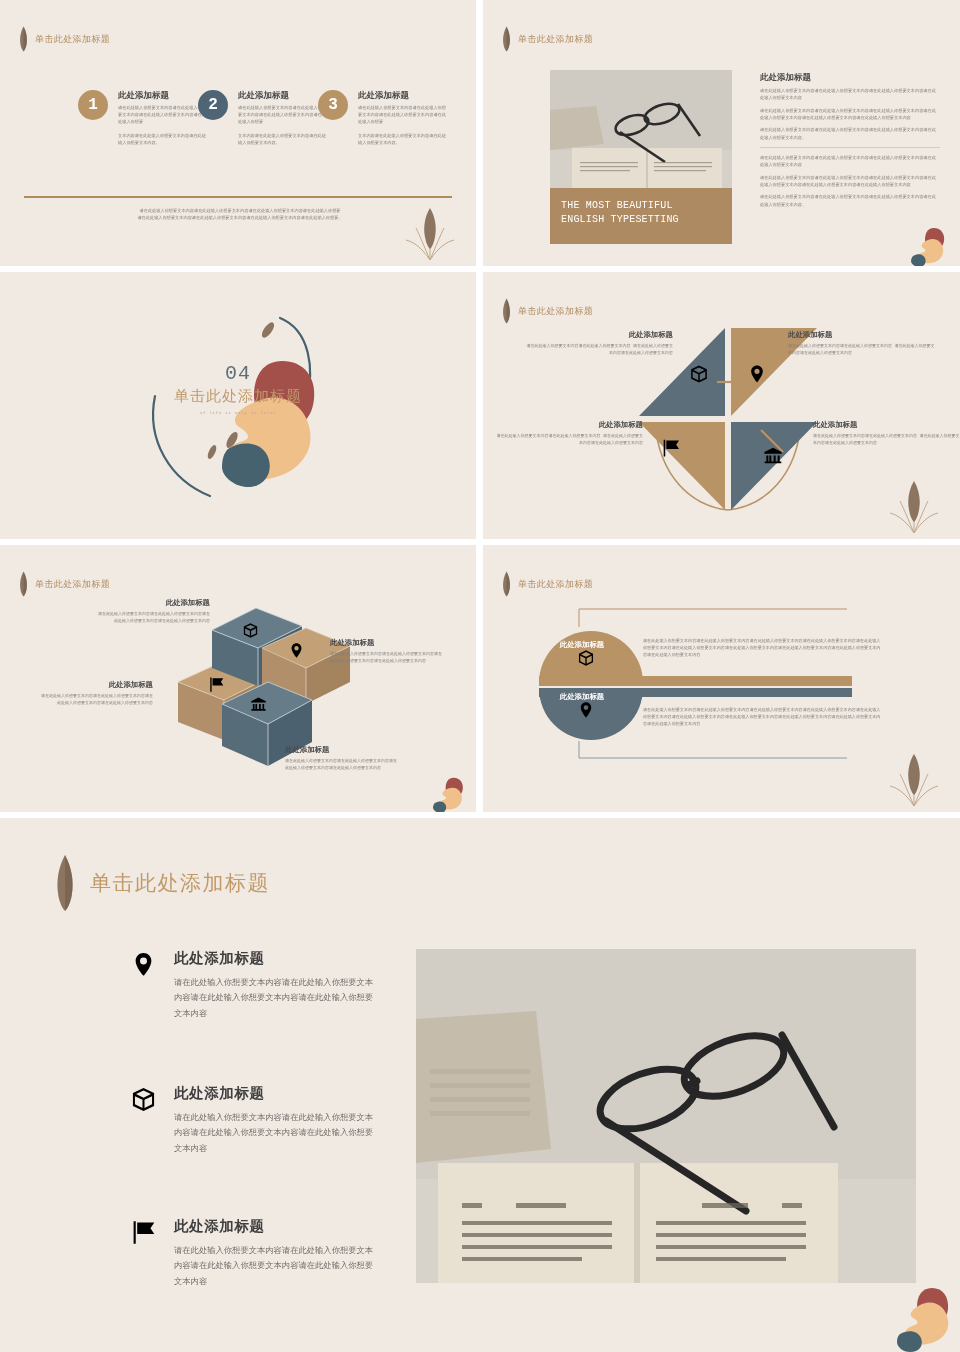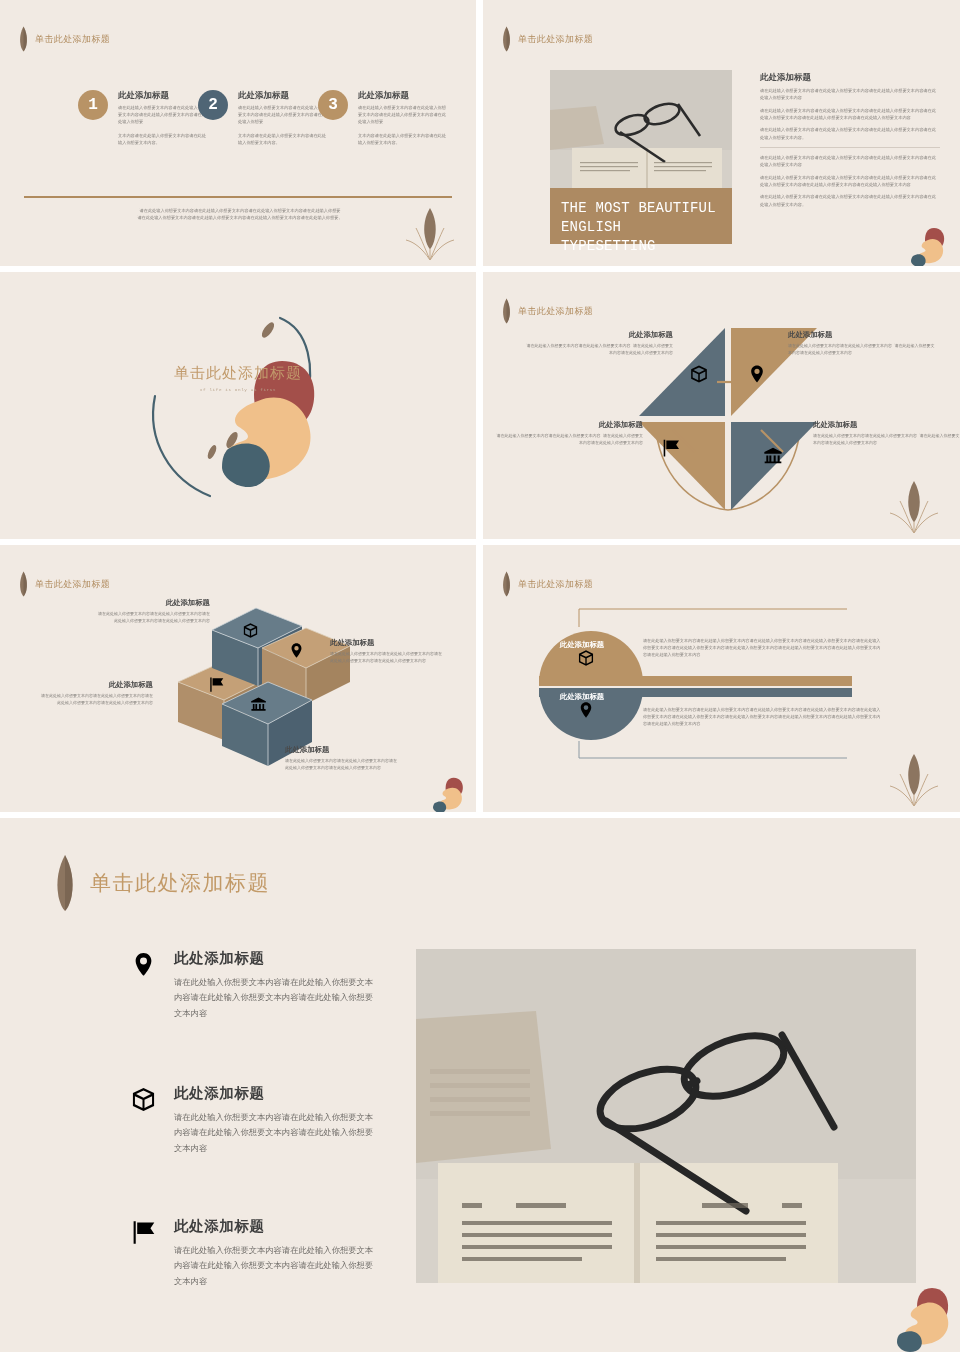--- a/index.html
+++ b/index.html
@@ -28,21 +28,21 @@
   .s1 .col .ttl { font-size:8.5px; font-weight:bold; color:#4a4a4a; margin-bottom:3px;}
   .s1 .col .p { font-size:4.2px; color:#807d79; line-height:1.65; }
   .s1 .rule { position:absolute; left:24px; top:196px; width:428px; height:1.6px; background:#b08b5e; }
   .s1 .foot { position:absolute; left:110px; top:208px; width:260px; text-align:center;
     font-size:4.2px; color:#807d79; line-height:1.7; }
 
   
   .s2 .photo { position:absolute; left:67px; top:70px; width:182px; height:118px;
     background:#cfc9c1; overflow:hidden; }
   .s2 .cap { position:absolute; left:67px; top:188px; width:182px; height:56px;
-    background:#ad8a62; color:#fff; font-size:14px; line-height:1.35; padding:11px 10px 0 11px;
+    background:#ad8a62; color:#fff; font-size:10px; line-height:1.35; padding:11px 10px 0 11px;
     letter-spacing:.2px;}
   .s2 .rt { position:absolute; left:277px; top:72px; width:180px; }
   .s2 .rt .ttl { font-size:8.5px;font-weight:bold;color:#4a4a4a;margin-bottom:4px;}
   .s2 .rt .p { font-size:4.2px;color:#807d79;line-height:1.75;margin-bottom:5px;}
   .s2 .divline{height:1px;background:#d4cbc2;margin:5px 0 7px;}
 
   
   .s3 .big { position:absolute; left:0; top:90px; width:476px; text-align:center; }
   .s3 .n04 { font-size:20px; color:#5c6e7a; letter-spacing:1px; }
   .s3 .t3  { font-size:15px; color:#c19a6b; letter-spacing:1px; margin-top:2px;}
@@ -223,20 +223,21 @@
       <ellipse cx="158" cy="30" rx="4" ry="9" transform="rotate(35 158 30)" fill="#8c7560"></ellipse>
       <ellipse cx="122" cy="140" rx="4" ry="9" transform="rotate(30 122 140)" fill="#8c7560"></ellipse>
       <ellipse cx="102" cy="152" rx="3.2" ry="7.5" transform="rotate(25 102 152)" fill="#8c7560"></ellipse>
     </svg>
     <svg class="ph" style="left:222px;top:85px;" width="130" height="140" viewBox="0 0 130 140">
       <path fill="#a34f4a" d="M60 4c22 0 34 16 32 38-2 20-14 30-30 30-18 0-30-14-30-34C32 18 42 4 60 4Z"></path>
       <path fill="#f0c08a" d="M36 44c22-10 48 2 52 30 4 25-16 44-42 48-22 3-36-4-42-14-6-12 4-20 17-24 10-3 3-10-4-14-9-6-3-19 19-26Z"></path>
       <path fill="#46626f" d="M6 92c16-10 34-6 40 8 6 16-4 30-20 30-13 0-26-10-26-20 0-8 2-14 6-18Z"></path>
     </svg>
     <div class="big">
+      <div class="n04">04</div>
       <div class="t3">单击此处添加标题</div>
       <div class="sub">If life is only as first</div>
     </div>
   </div>
 
   <div class="slide s4">
     <div class="hdr" style="left:18px;top:26px;">
       <svg width="11" height="26">
           <use href="#ic-leaf"></use>
         </svg>

